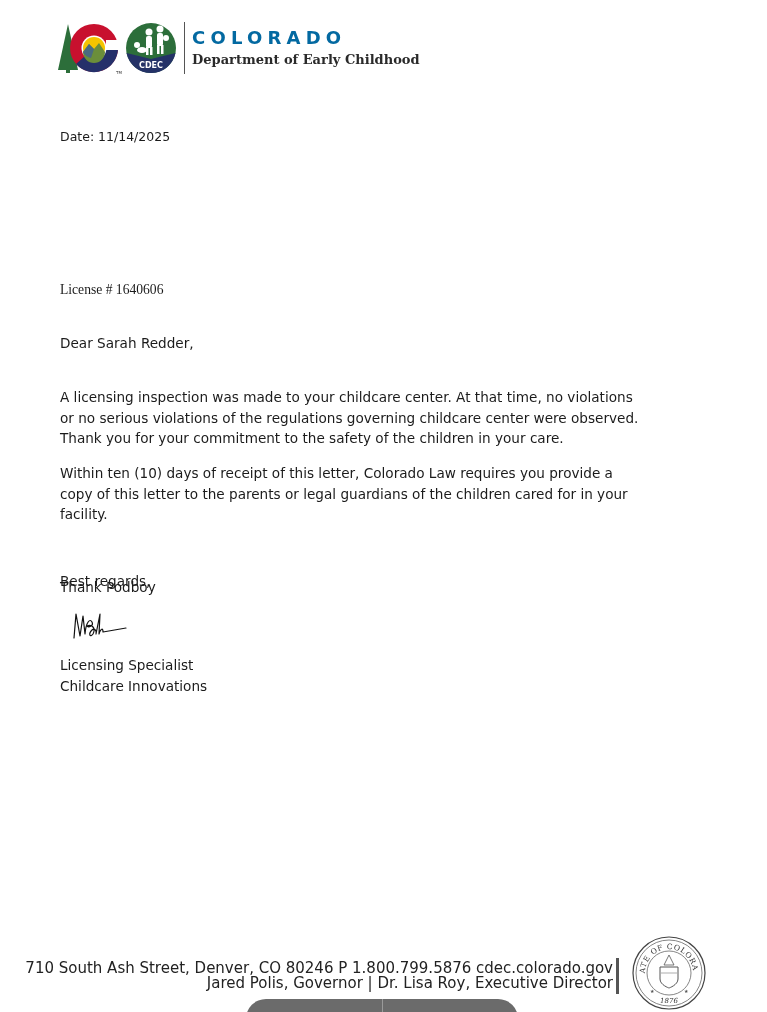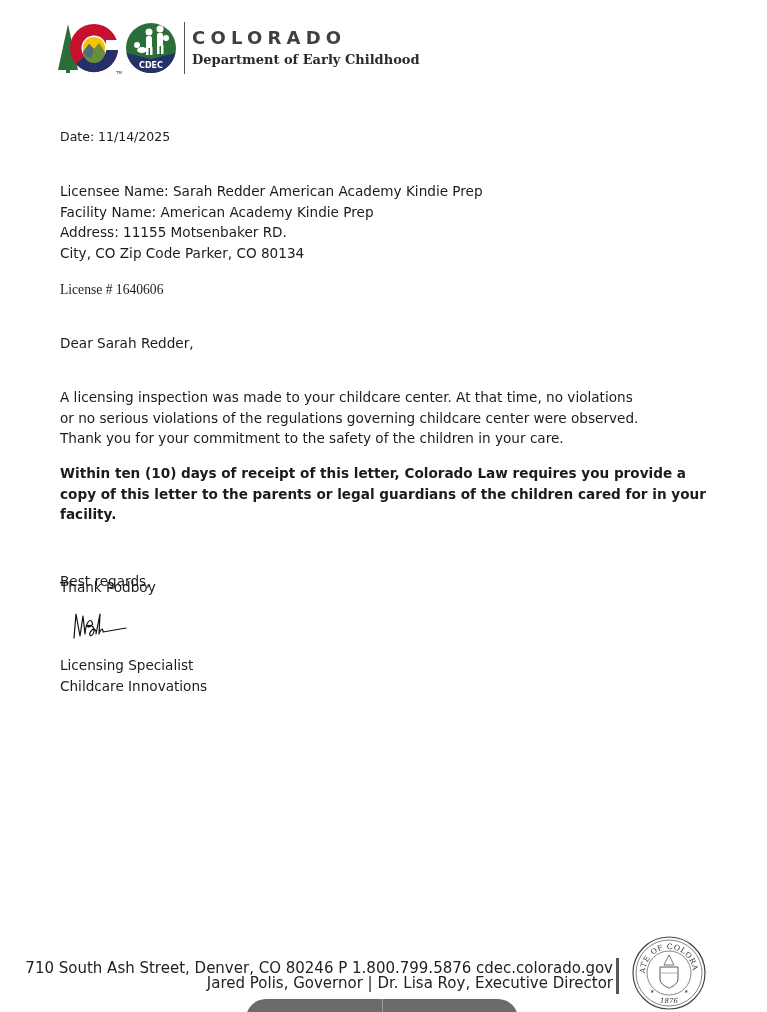--- a/index.html
+++ b/index.html
@@ -40,21 +40,21 @@
     .header-text {
       display: flex;
       flex-direction: column;
       justify-content: center;
     }
     .header-title {
       font-family: "DejaVu Sans", sans-serif;
       font-weight: bold;
       font-size: 18px;
       letter-spacing: 5.2px;
-      color: #404040;
+      color: #0369a1;
       line-height: 20px;
     }
     .header-subtitle {
       font-family: "DejaVu Serif", serif;
       font-weight: bold;
       font-size: 13px;
       color: #2a2a2a;
       line-height: 16px;
       margin-top: 4px;
     }
@@ -66,21 +66,21 @@
       font-size: 13.6px;
       line-height: 20.5px;
       color: #1b1b1b;
       white-space: nowrap;
     }
     .date { top: 127px; font-size: 12.5px; }
     .addr-block { top: 181px; }
     .license { top: 280px; font-family: Liberation Serif, serif; }
     .salutation { top: 333px; }
     .para1 { top: 387px; }
-    .para2 { top: 463px; font-weight: bold; }
+    .para2 { top: 463px; }
     .regards { top: 539px; margin-top: 32px; }
     .signer { top: 577px; }
     .title-block { top: 655px; }
     .signature {
       position: absolute;
       left: 70px;
       top: 608px;
     }
     
     .footer-text {
@@ -171,26 +171,20 @@
     </svg>
     <div class="header-divider"></div>
     <div class="header-text">
       <div class="header-title">COLORADO</div>
       <div class="header-subtitle">Department of Early Childhood</div>
     </div>
   </div>
 
   <div class="text date">Date: 11/14/2025</div>
 
-  <div class="text addr-block">
-    <div>Licensee Name: Sarah Redder American Academy Kindie Prep</div>
-    <div>Facility Name: American Academy Kindie Prep</div>
-    <div>Address: 11155 Motsenbaker RD.</div>
-    <div>City, CO Zip Code Parker, CO 80134</div>
-  </div>
 
   <div class="text license">License # 1640606</div>
 
   <div class="text salutation">Dear Sarah Redder,</div>
 
   <div class="text para1">
     <div>A licensing inspection was made to your childcare center. At that time, no violations</div>
     <div>or no serious violations of the regulations governing childcare center were observed.</div>
     <div>Thank you for your commitment to the safety of the children in your care.</div>
   </div>

